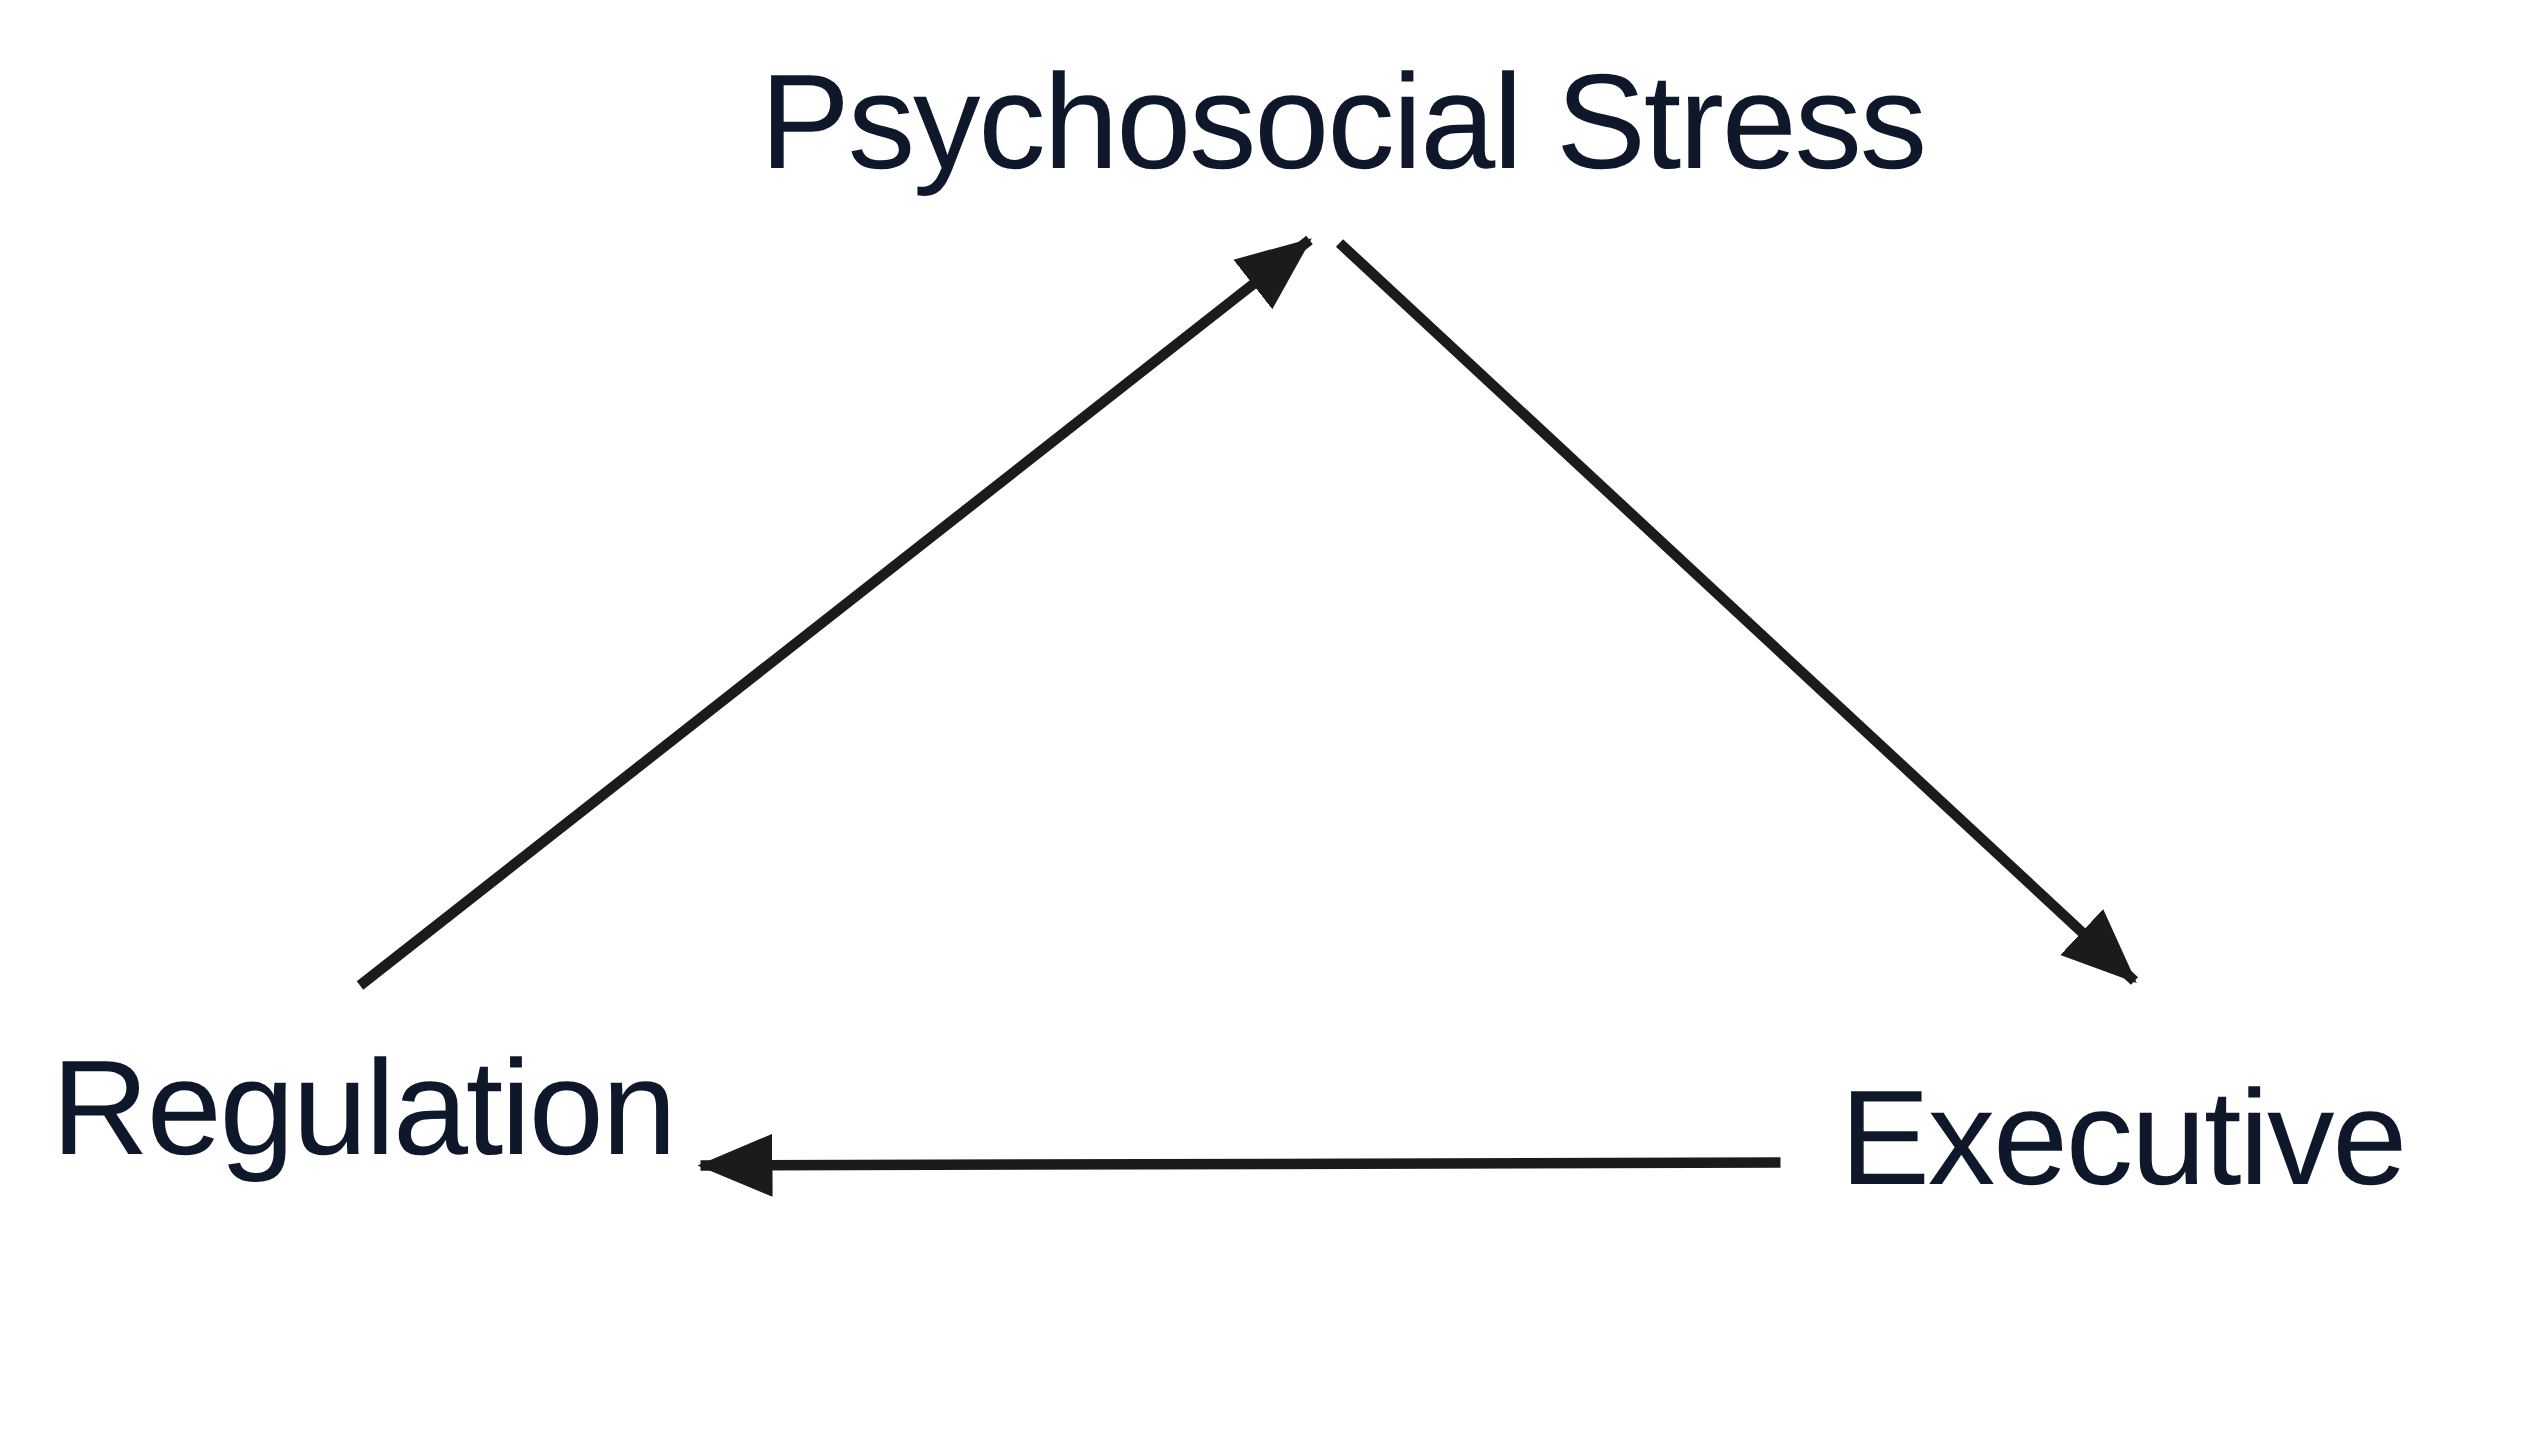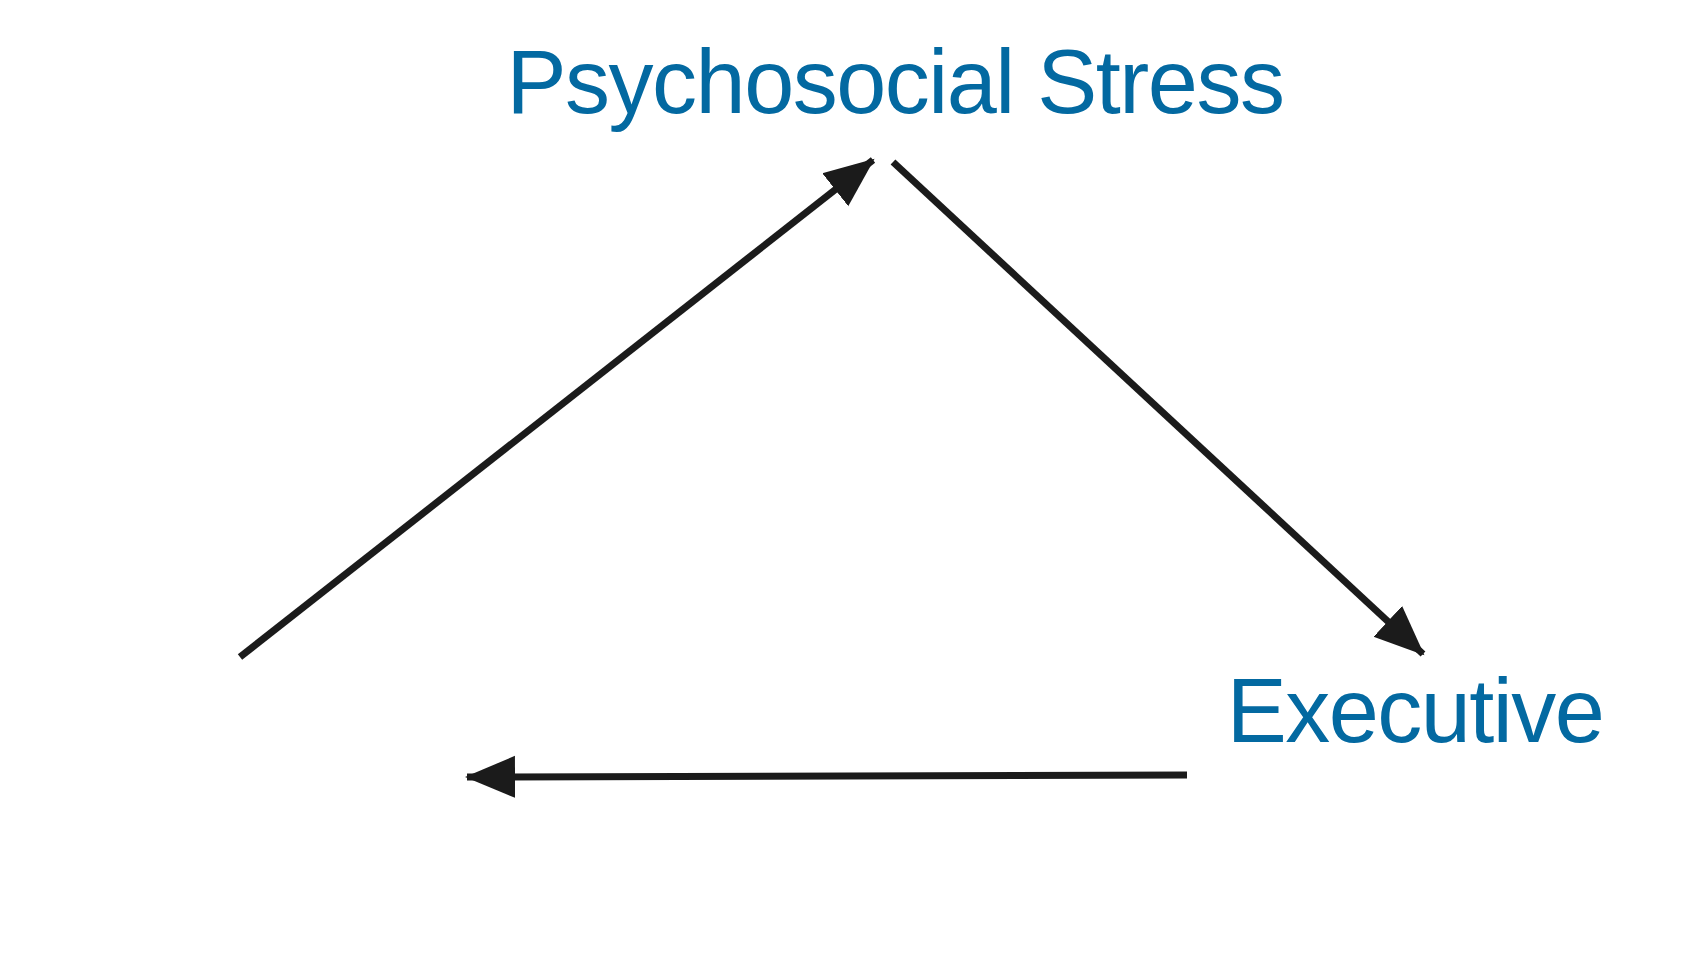--- a/index.html
+++ b/index.html
@@ -7,41 +7,41 @@
     padding: 0;
     background: #ffffff;
   }
   #stage {
     position: relative;
     width: 1689px;
     height: 968px;
     background: #ffffff;
     overflow: hidden;
     font-family: "Liberation Sans", "DejaVu Sans", sans-serif;
-    color: #0369a1;
+    color: #0f172a;
   }
   #edges {
     position: absolute;
     left: 0;
     top: 0;
     width: 1689px;
     height: 968px;
   }
   .node {
     position: absolute;
     font-size: 90px;
     line-height: 123px;
     letter-spacing: -1.5px;
     white-space: nowrap;
     text-align: center;
     transform: translateX(-50%);
   }
   .node-top    { left: 895px;  top: 21px;  }
   .node-bl     { left: 242px;  top: 678px; }
-  .node-br     { left: 1415px; top: 650px; }
+  .node-br     { left: 1415px; top: 698px; }
 </style>
 </head>
 <body>
 
 <div id="stage">
 
   <svg id="edges" viewBox="0 0 1689 968" xmlns="http://www.w3.org/2000/svg" aria-hidden="true">
     <defs>
       <marker id="arrowhead" markerUnits="userSpaceOnUse" markerWidth="52" markerHeight="44" refX="48" refY="22" orient="auto">
         <path d="M0,1 L50,22 L0,43 Z" fill="#1b1b1b"></path>
@@ -53,19 +53,20 @@
     <line x1="893" y1="162" x2="1423" y2="654" stroke="#1b1b1b" stroke-width="7" marker-end="url(#arrowhead)"></line>
 
     <line x1="1187" y1="775" x2="467" y2="777" stroke="#1b1b1b" stroke-width="7" marker-end="url(#arrowhead)"></line>
   </svg>
 
   <div class="node node-top">
     <div>Psychosocial Stress</div>
   </div>
 
   <div class="node node-bl">
+    <div>Regulation</div>
   </div>
 
   <div class="node node-br">
     <div>Executive</div>
   </div>
 
 </div>
 
 </body></html>

